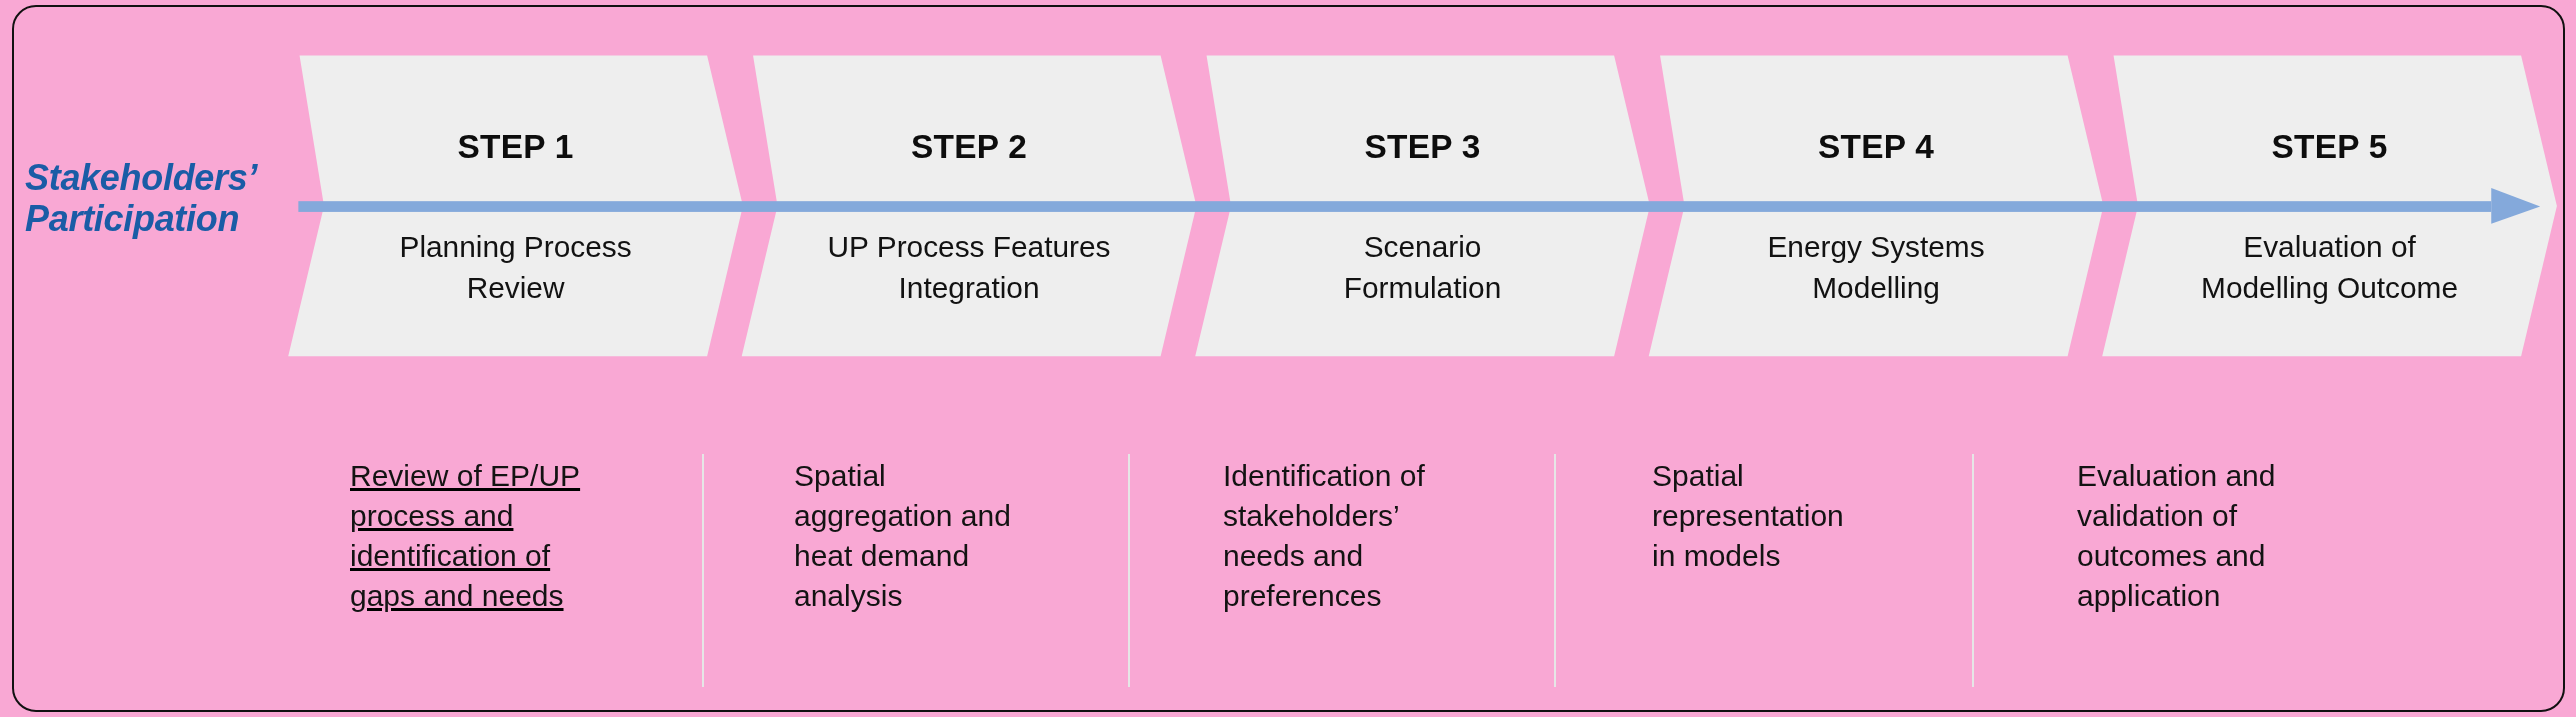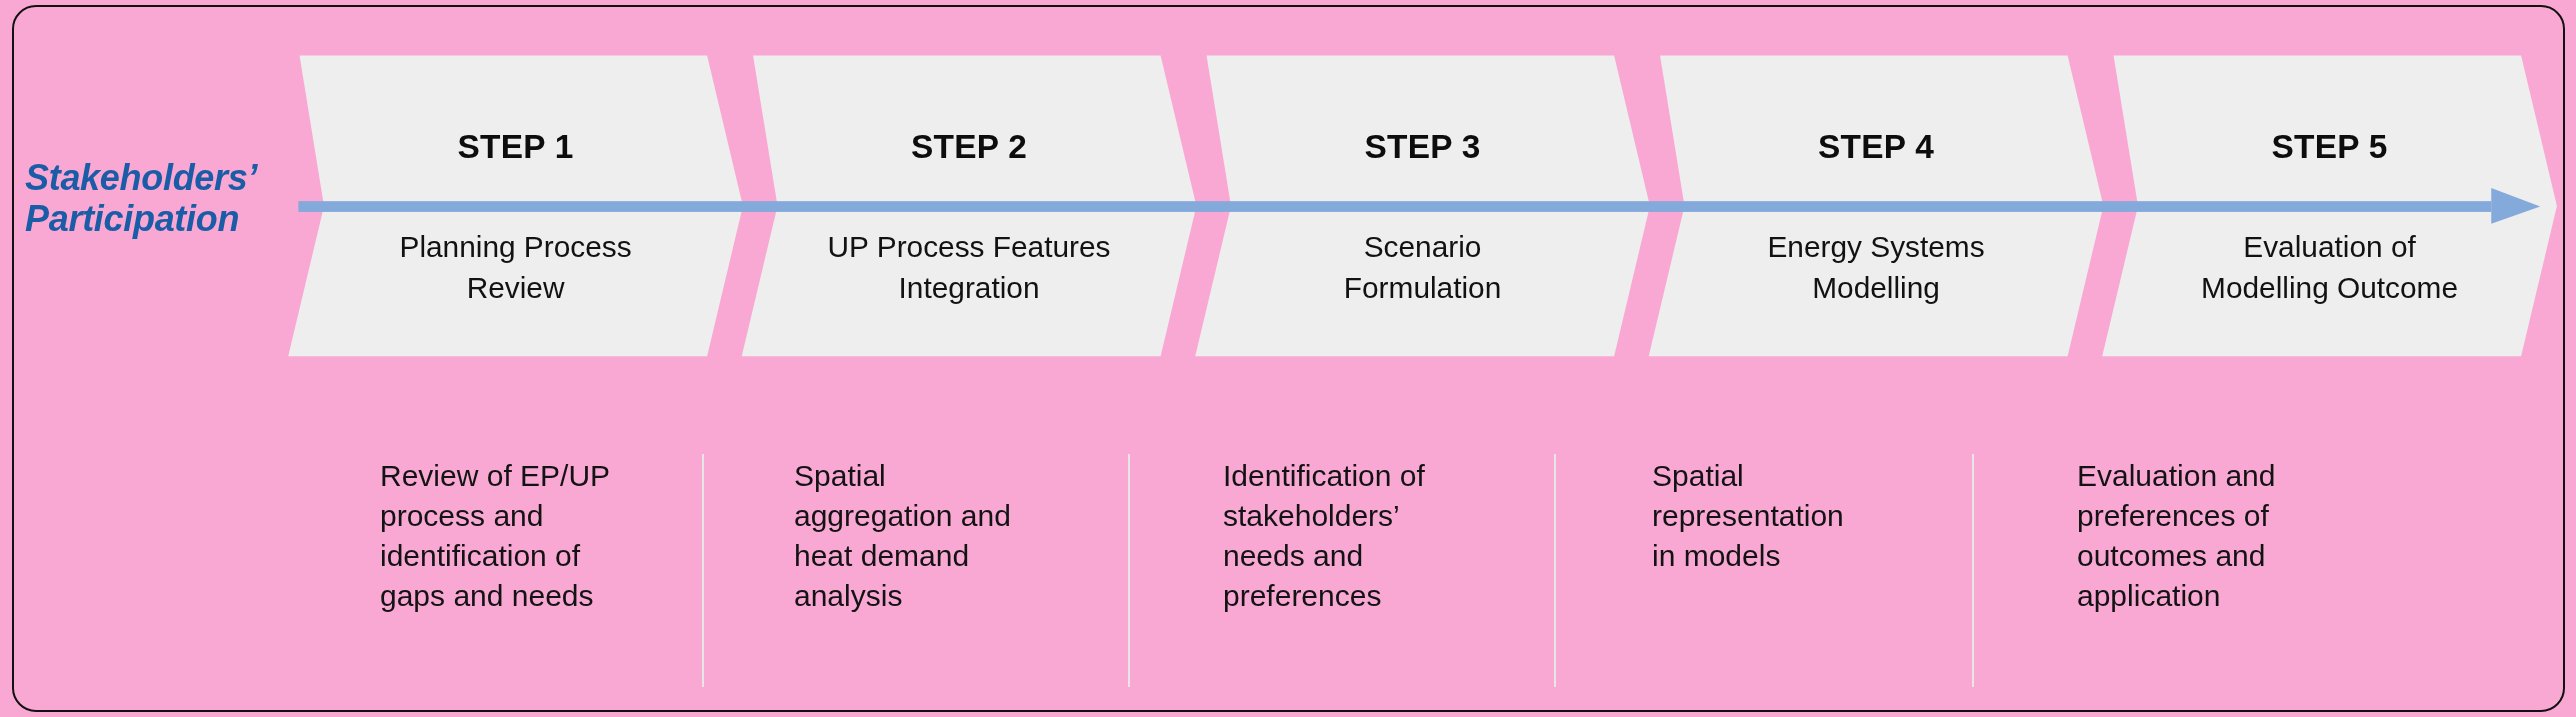--- a/index.html
+++ b/index.html
@@ -148,21 +148,21 @@
     </g>
 
     <g>
       <rect x="500" y="337" width="3675" height="18" fill="#84A9DB"></rect>
       <polygon points="4175,315 4175,375 4257,346" fill="#84A9DB"></polygon>
     </g>
   </svg>
 
   <div id="descriptions">
 
-    <div class="desc-cell" style="left:380px; width:298px;">
+    <div class="desc-cell" style="left:350px; width:298px;text-decoration:underline;">
       <div class="desc-text">Review of EP/UP
 process and
 identification of
 gaps and needs</div>
     </div>
     <div class="desc-divider" style="left:702px;"></div>
 
     <div class="desc-cell" style="left:794px; width:310px;">
       <div class="desc-text">Spatial
 aggregation and
@@ -181,21 +181,21 @@
 
     <div class="desc-cell" style="left:1652px; width:310px;">
       <div class="desc-text">Spatial
 representation
 in models</div>
     </div>
     <div class="desc-divider" style="left:1972px;"></div>
 
     <div class="desc-cell" style="left:2077px; width:334px;">
       <div class="desc-text">Evaluation and
-preferences of
+validation of
 outcomes and
 application</div>
     </div>
 
   </div>
 
 </div>
 
 
 </body></html>

